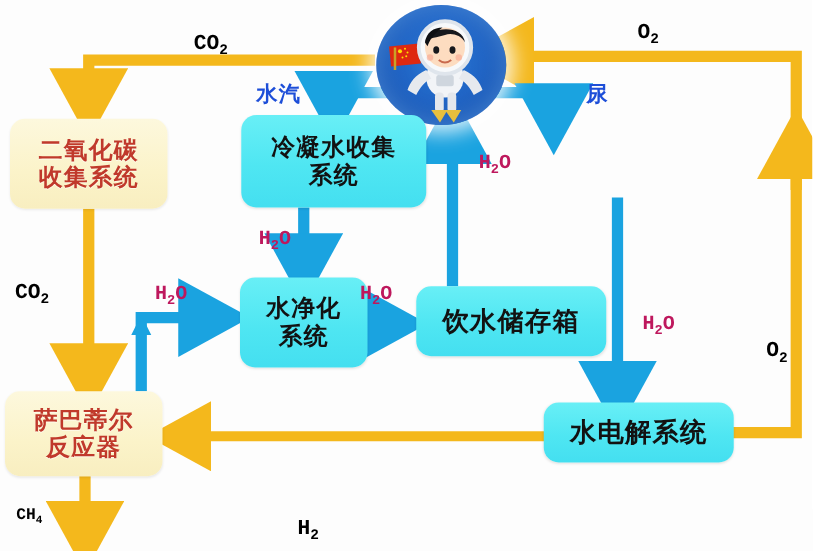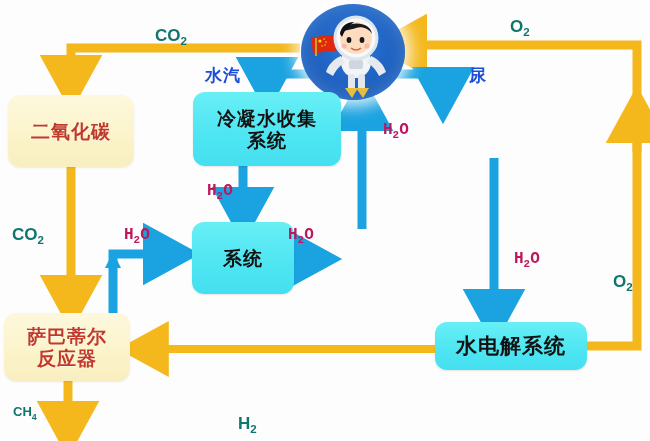--- a/index.html
+++ b/index.html
@@ -24,21 +24,21 @@
     background:linear-gradient(180deg,#fdf8dd 0%,#fbf3c9 60%,#f8eec0 100%);
     color:#c0392b;font-weight:700;
     text-shadow:0 1px 0 rgba(255,255,255,.6);
     box-shadow:0 1px 2px rgba(0,0,0,.08);
   }
   .lbl{
     position:absolute;white-space:nowrap;
     font-family:"DejaVu Serif","Liberation Serif",serif;
     font-weight:700;
   }
-  .lbl.red{color:#0f766e;font-family:Liberation Sans, sans-serif;}
+  .lbl.red{color:#000000;font-family:Liberation Mono, monospace;}
   .lbl.blue{color:#be185d;font-family:Liberation Mono, monospace;}
   .lbl.cn{
     color:#1d4ed8;font-family:"DejaVu Sans","Liberation Sans",sans-serif;
     font-weight:700;letter-spacing:1px;
   }
   .lbl sub{font-size:.68em;}
   #astro{
     position:absolute;left:301px;top:4px;width:104px;height:96px;border-radius:50%;
     background:radial-gradient(circle at 50% 45%,#2f7fd8 0%,#1f63c4 45%,#1550ad 72%,#0c3f96 100%);
     box-shadow:0 0 16px 6px rgba(255,255,255,.85);
@@ -152,37 +152,42 @@
         <circle cx="43" cy="42" r="2.6" fill="#f7a38e" opacity=".6"></circle>
         <circle cx="66" cy="42" r="2.6" fill="#f7a38e" opacity=".6"></circle>
         <circle cx="55" cy="34" r="21" fill="none" stroke="#dfe5ec" stroke-width="3"></circle>
       </g>
     </svg>
   </div>
 
   <div class="node cream" style="left:8px;top:95px;width:126px;height:72px;font-size:19px;">
     <div>
       <div>二氧化碳</div>
+      <div>收集系统</div>
     </div>
   </div>
 
   <div class="node cyan" style="left:178px;top:92px;width:148px;height:74px;font-size:19px;">
     <div>
       <div>冷凝水收集</div>
       <div>系统</div>
     </div>
   </div>
 
 
   <div class="node cyan" style="left:177px;top:222px;width:102px;height:72px;font-size:19px;">
     <div>
+      <div>水净化</div>
       <div>系统</div>
     </div>
   </div>
 
+  <div class="node cyan" style="left:318px;top:229px;width:152px;height:56px;font-size:21px;">
+    <div>饮水储存箱</div>
+  </div>
 
   <div class="node cream" style="left:4px;top:313px;width:126px;height:68px;font-size:19px;">
     <div>
       <div>萨巴蒂尔</div>
       <div>反应器</div>
     </div>
   </div>
 
   <div class="node cyan" style="left:420px;top:322px;width:152px;height:48px;font-size:21px;">
     <div>水电解系统</div>

